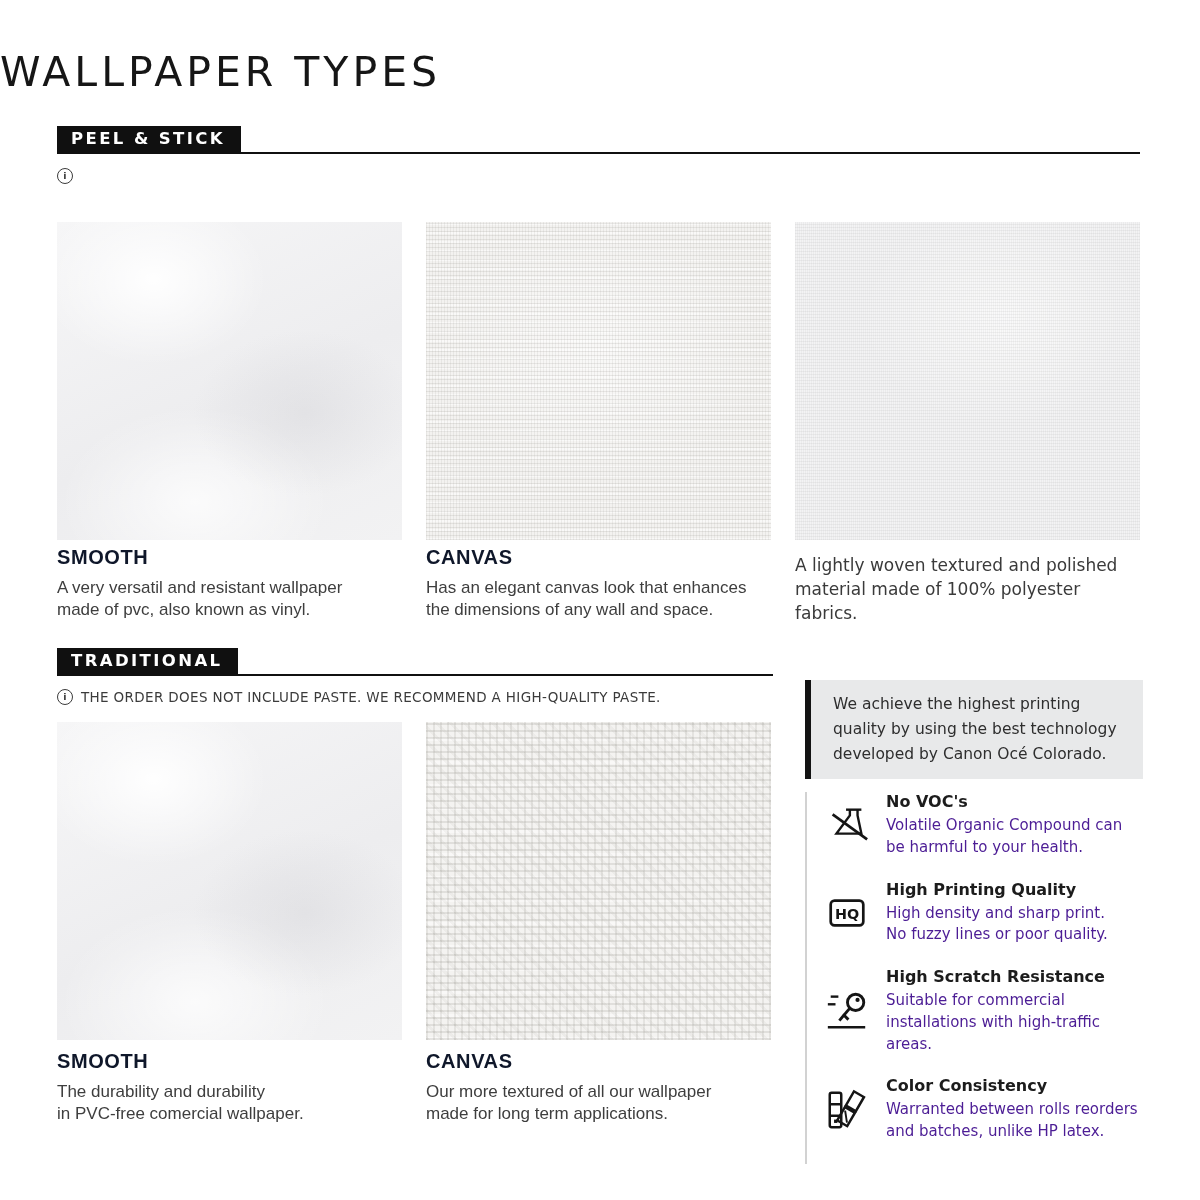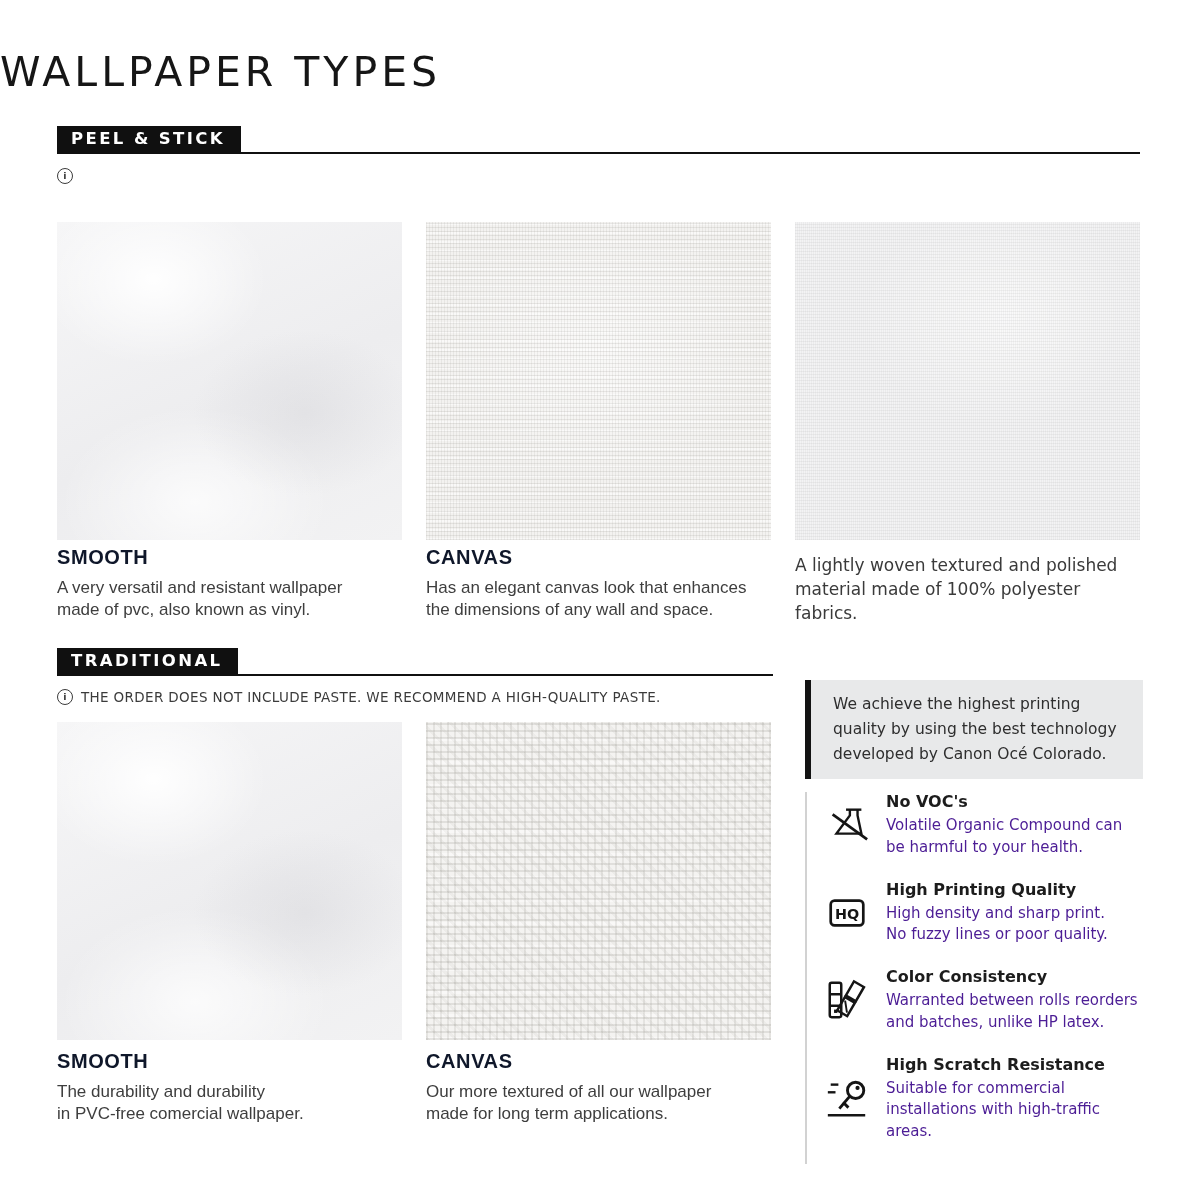--- a/index.html
+++ b/index.html
@@ -199,20 +199,39 @@
       <span class="f-icon">
         <svg width="46" height="46" viewBox="0 0 48 48" fill="none" stroke="#151515" stroke-width="2.8">
           <rect x="7" y="11" width="34" height="26" rx="4"></rect>
           <text x="24" y="30" text-anchor="middle" stroke="none" fill="#151515" style="font-family:'DejaVu Sans',sans-serif;font-size:15px;font-weight:700;">HQ</text>
         </svg>
       </span>
       <div class="f-text">
         <p class="f-title">High Printing Quality</p>
         <p class="f-desc">High density and sharp print.
 No fuzzy lines or poor quality.</p>
+      </div>
+    </div>
+
+    <div class="feature">
+      <span class="f-icon">
+        <svg width="46" height="46" viewBox="0 0 48 48" fill="none" stroke="#151515" stroke-width="2.5">
+          <path d="M7 9 h8"></path>
+          <path d="M4 17 h8"></path>
+          <circle cx="33" cy="15" r="8.5" stroke-width="3"></circle>
+          <circle cx="35" cy="12.5" r="2.2" fill="#151515" stroke="none"></circle>
+          <path d="M27 21 L16 34" stroke-width="3"></path>
+          <path d="M20 27.5 l5.5 5.5" stroke-width="3"></path>
+          <path d="M4 41 h39"></path>
+        </svg>
+      </span>
+      <div class="f-text">
+        <p class="f-title">High Scratch Resistance</p>
+        <p class="f-desc">Suitable for commercial
+installations with high-traffic areas.</p>
       </div>
     </div>
 
     <div class="feature">
       <span class="f-icon">
         <svg width="46" height="46" viewBox="0 0 48 48" fill="none" stroke="#151515" stroke-width="2.6">
           <rect x="6" y="6" width="12" height="36" rx="2"></rect>
           <path d="M6 18 h12"></path>
           <path d="M6 30 h12"></path>
           <rect x="10.5" y="34" width="3.5" height="3.5" fill="#151515" stroke="none"></rect>
@@ -223,33 +242,14 @@
           </g>
         </svg>
       </span>
       <div class="f-text">
         <p class="f-title">Color Consistency</p>
         <p class="f-desc">Warranted between rolls reorders
 and batches, unlike HP latex.</p>
       </div>
     </div>
 
-    <div class="feature">
-      <span class="f-icon">
-        <svg width="46" height="46" viewBox="0 0 48 48" fill="none" stroke="#151515" stroke-width="2.5">
-          <path d="M7 9 h8"></path>
-          <path d="M4 17 h8"></path>
-          <circle cx="33" cy="15" r="8.5" stroke-width="3"></circle>
-          <circle cx="35" cy="12.5" r="2.2" fill="#151515" stroke="none"></circle>
-          <path d="M27 21 L16 34" stroke-width="3"></path>
-          <path d="M20 27.5 l5.5 5.5" stroke-width="3"></path>
-          <path d="M4 41 h39"></path>
-        </svg>
-      </span>
-      <div class="f-text">
-        <p class="f-title">High Scratch Resistance</p>
-        <p class="f-desc">Suitable for commercial
-installations with high-traffic areas.</p>
-      </div>
-    </div>
-
   </div>
 </div>
 
 </body></html>

